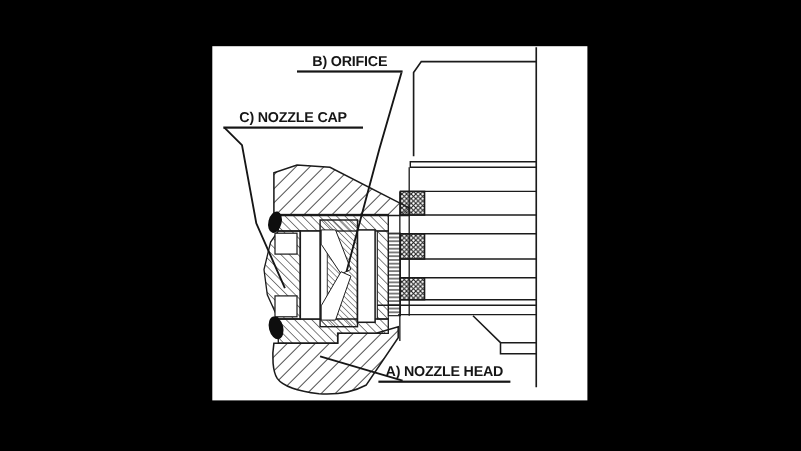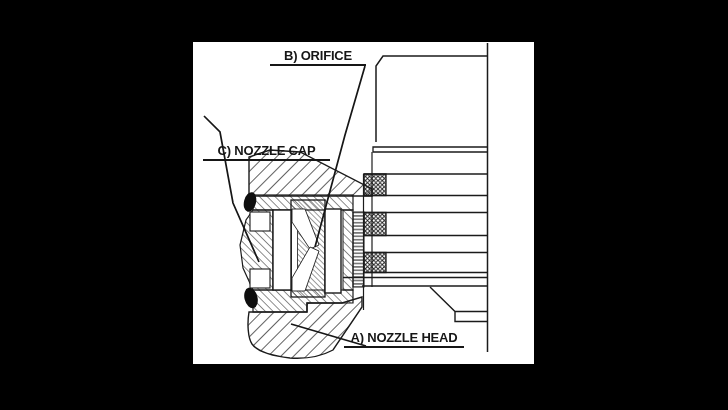--- a/index.html
+++ b/index.html
@@ -98,19 +98,19 @@
     <g stroke="#161616" stroke-width="1.7" fill="none">
       <polyline points="365,66 345,135 315,247"></polyline>
       <polyline points="204,116 220,132 233,203 259,262"></polyline>
       <polyline points="291,324 366,346"></polyline>
     </g>
   </svg>
 
   <div class="lbl" style="left:270px;top:48px;width:94px;">
     <span>B) ORIFICE</span>
   </div>
-  <div class="lbl" style="left:203px;top:99px;width:125px;margin-top:44px;">
+  <div class="lbl" style="left:203px;top:99px;width:125px;">
     <span>C) NOZZLE CAP</span>
   </div>
   <div class="lbl" style="left:344px;top:330px;width:118px;">
     <span>A) NOZZLE HEAD</span>
   </div>
 </div>
 
 </body></html>

